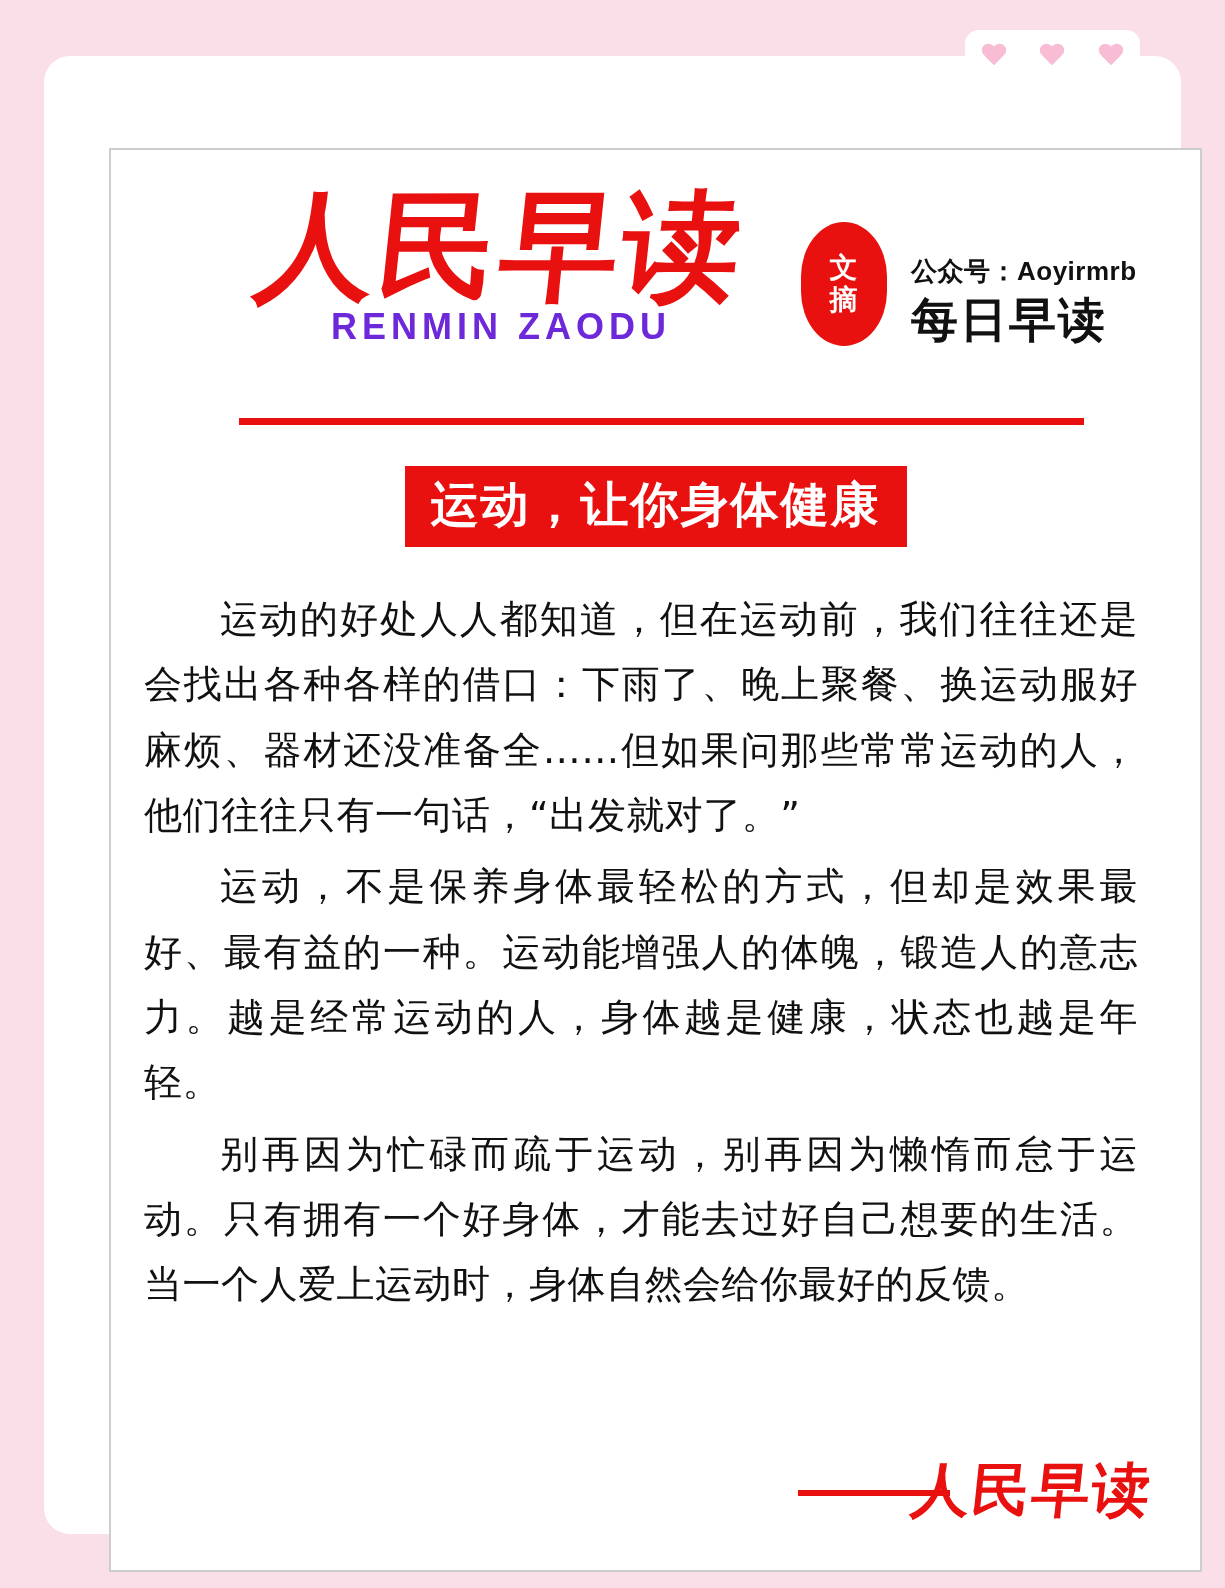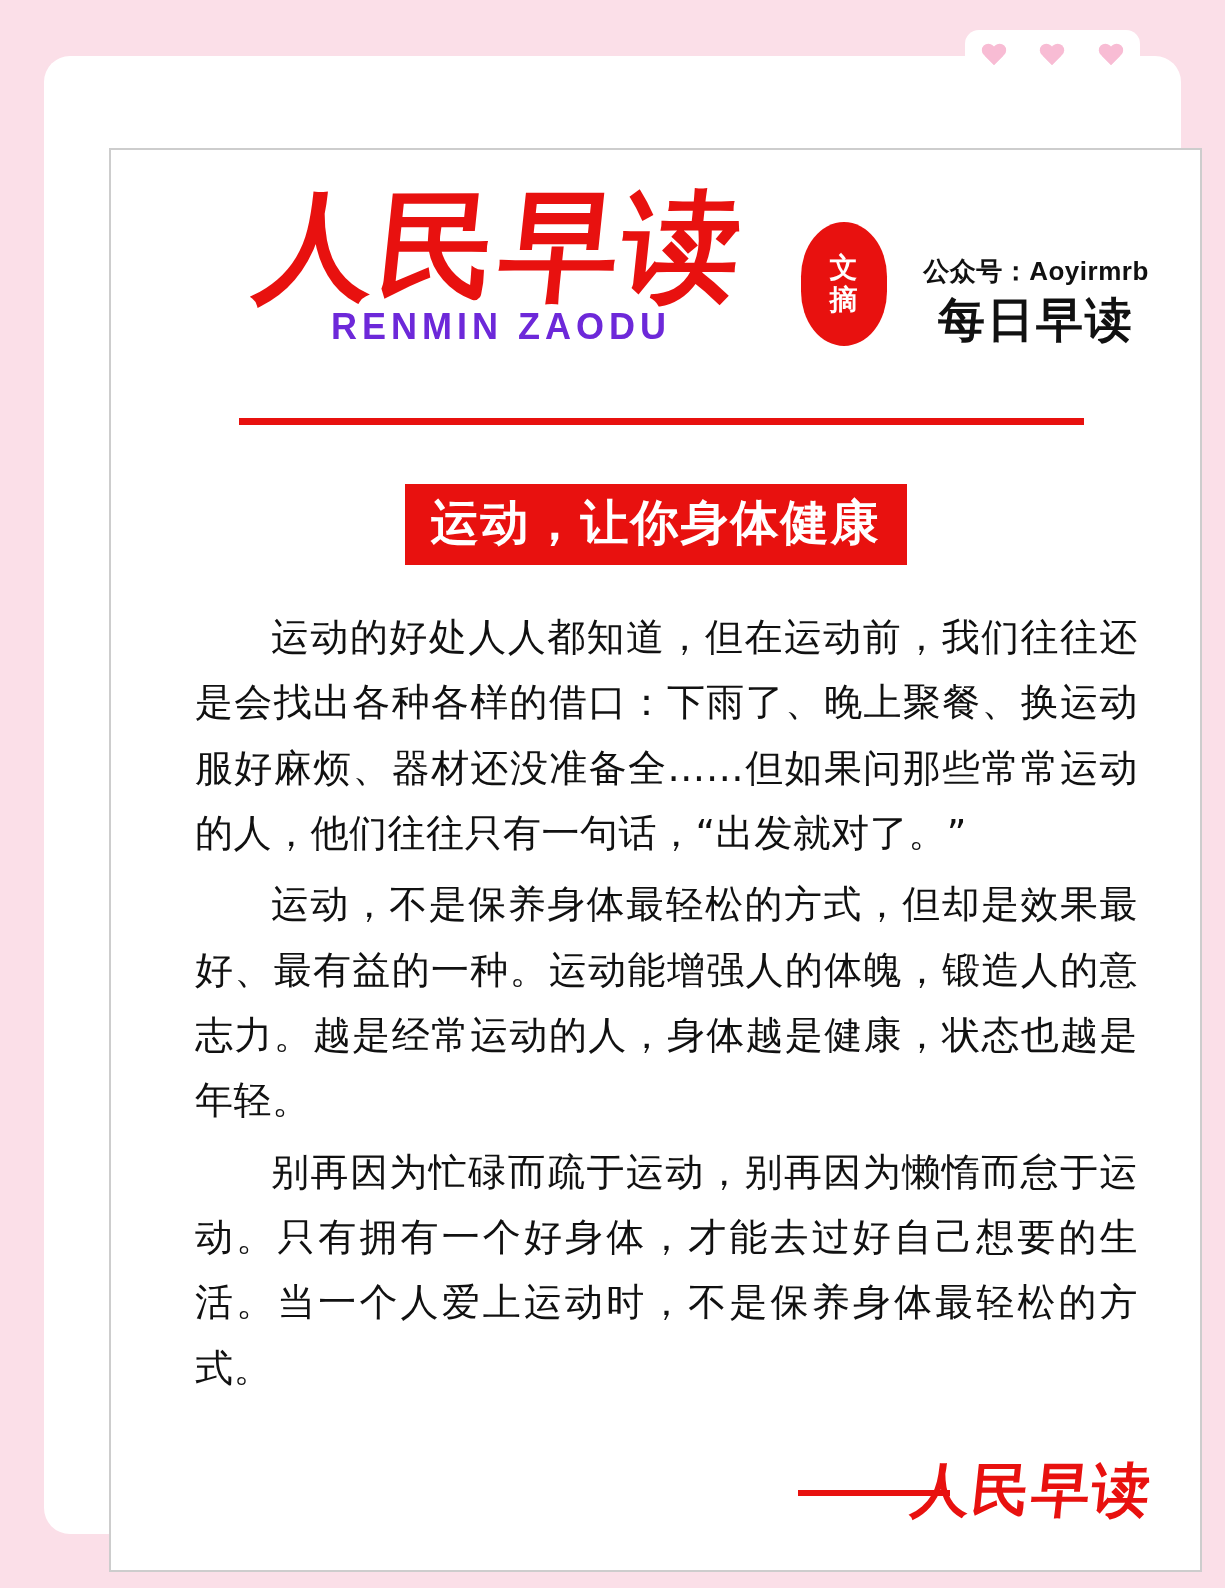--- a/index.html
+++ b/index.html
@@ -135,21 +135,20 @@
     font-size: 28px;
     line-height: 1.15;
     letter-spacing: 1px;
   }
 
   .masthead-right {
     position: absolute;
     left: 800px;
     top: 104px;
     width: 250px;
-    text-align: center;
   }
   .wechat-id {
     font-size: 26px;
     font-weight: bold;
     color: #111111;
     letter-spacing: 0.5px;
     white-space: nowrap;
   }
   .daily {
     font-family: "DejaVu Serif", serif;
@@ -164,38 +163,38 @@
     position: absolute;
     left: 128px;
     top: 268px;
     width: 845px;
     height: 7px;
     background: #e8110f;
   }
 
   
   .title-wrap {
-    margin-top: 44px;
+    margin-top: 26px;
     text-align: center;
   }
   .title-banner {
     display: inline-block;
     background: #e8110f;
     color: #ffffff;
     font-family: "DejaVu Serif", serif;
     font-weight: bold;
     font-size: 48px;
     letter-spacing: 2px;
     padding: 12px 26px 16px 26px;
     line-height: 1.1;
   }
 
   
   .article {
-    margin: 40px 62px 0 84px;
+    margin: 40px 62px 0 33px;
     font-family: "DejaVu Sans", sans-serif;
     font-size: 38px;
     line-height: 1.72;
     color: #111111;
     text-align: justify;
     letter-spacing: 0.5px;
   }
   .article p {
     margin: 0 0 6px 0;
     text-indent: 2em;
@@ -263,21 +262,21 @@
         <div class="rule"></div>
       </div>
 
       <div class="title-wrap">
         <span class="title-banner">运动，让你身体健康</span>
       </div>
 
       <div class="article">
         <p>运动的好处人人都知道，但在运动前，我们往往还是会找出各种各样的借口：下雨了、晚上聚餐、换运动服好麻烦、器材还没准备全……但如果问那些常常运动的人，他们往往只有一句话，“出发就对了。”</p>
         <p>运动，不是保养身体最轻松的方式，但却是效果最好、最有益的一种。运动能增强人的体魄，锻造人的意志力。越是经常运动的人，身体越是健康，状态也越是年轻。</p>
-        <p>别再因为忙碌而疏于运动，别再因为懒惰而怠于运动。只有拥有一个好身体，才能去过好自己想要的生活。当一个人爱上运动时，不是保养身体最轻松的方式。</p>
+        <p>别再因为忙碌而疏于运动，别再因为懒惰而怠于运动。只有拥有一个好身体，才能去过好自己想要的生活。当一个人爱上运动时，身体自然会给你最好的反馈。</p>
       </div>
 
       <div class="footer">
         <div class="sig-line"></div>
         <div class="sig-text">人民早读</div>
       </div>
 
     </div>
   </div>
 </div>

